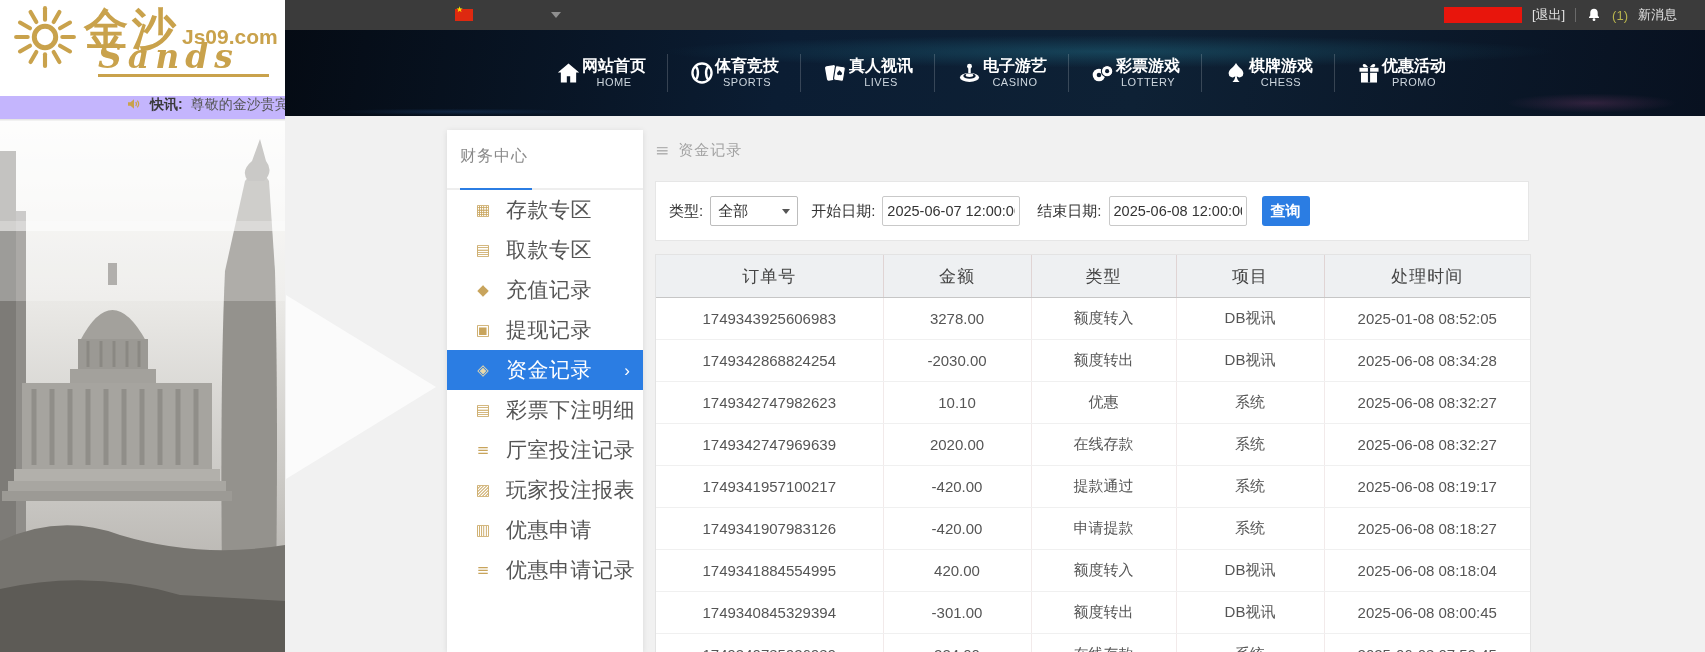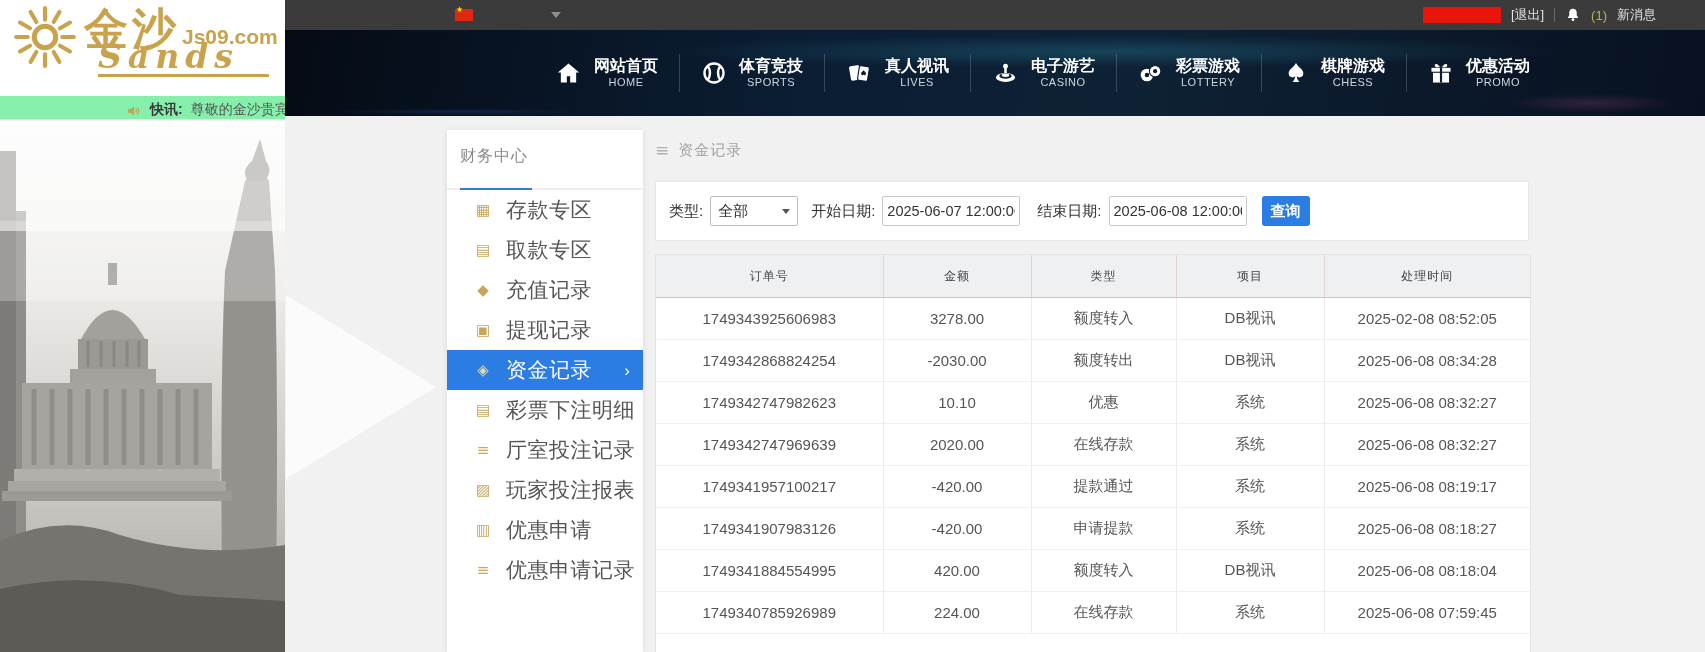--- a/index.html
+++ b/index.html
@@ -8,55 +8,55 @@
 
   
   .brand-area{position:absolute;left:0;top:0;width:285px;height:96px;background:#fff;display:flex;align-items:flex-start;cursor:pointer;}
   .sun{margin:4px 6px 0 12px;}
   .logo-text{position:relative;height:78px;}
   .logo-cn{font-size:44px;font-weight:bold;color:#c9a24c;font-family:"DejaVu Serif","Liberation Serif",serif;letter-spacing:4px;}
   .logo-domain{font-size:21px;font-weight:bold;color:#c9a24c;margin-left:2px;}
   .logo-script{position:absolute;left:14px;top:40px;font-family:"DejaVu Serif","Liberation Serif",serif;
                font-style:italic;font-weight:bold;font-size:33px;color:#c9a24c;letter-spacing:6px;
                border-bottom:3px solid #c9a24c;line-height:34px;padding-right:30px;}
-  .ticker{position:absolute;left:0;top:96px;width:285px;height:24px;background:#86efac;border-bottom:1px solid #e6e6e4;
-          display:flex;align-items:flex-end;overflow:hidden;padding-left:126px;box-sizing:border-box;white-space:nowrap;}
+  .ticker{position:absolute;left:0;top:96px;width:285px;height:24px;background:#c4b5fd;border-bottom:1px solid #e6e6e4;
+          display:flex;align-items:flex-start;overflow:hidden;padding-left:126px;box-sizing:border-box;white-space:nowrap;}
   .ticker-label{font-size:14px;font-weight:bold;color:#3a3a3a;margin:0 8px 0 8px;}
   .ticker-msg{font-size:14px;color:#555;}
 
   
   .photo{position:absolute;left:0;top:121px;width:285px;height:531px;overflow:hidden;}
   .watermark-chevron{position:absolute;left:286px;top:295px;width:0;height:0;
         border-top:92px solid transparent;border-bottom:92px solid transparent;
         border-right:150px solid rgba(255,255,255,.78);transform:rotate(180deg);opacity:.9;}
 
   
   .topbar{position:absolute;left:285px;top:0;width:1420px;height:30px;background:#3b3b3b;}
   .lang{position:absolute;left:170px;top:0;height:30px;display:flex;align-items:center;gap:7px;cursor:pointer;}
   .flag{width:18px;height:12px;background:#de2910;position:relative;display:inline-block;}
   .flag:before{content:"★";position:absolute;left:1px;top:-4px;font-size:8px;color:#ffde00;}
   .lang-label{font-size:16px;color:#22c55e;margin-top:48px;}
   .caret-down{width:0;height:0;border-left:5px solid transparent;border-right:5px solid transparent;border-top:6px solid #8f8f8f;}
-  .top-right{position:absolute;right:49px;top:0;height:30px;display:flex;align-items:center;gap:10px;}
+  .top-right{position:absolute;right:28px;top:0;height:30px;display:flex;align-items:center;gap:10px;}
   .redact{width:78px;height:16px;background:#e8150c;}
   .logout{font-size:13px;color:#e2e2e2;cursor:pointer;}
   .top-sep{width:1px;height:14px;background:#6a6a6a;}
   .bell{display:flex;align-items:center;cursor:pointer;}
   .msg-count{font-size:13px;color:#b8b44e;}
   .msg-label{font-size:13px;color:#e2e2e2;cursor:pointer;}
 
   
   .navbar{position:absolute;left:285px;top:30px;width:1420px;height:86px;
     background-image:
       radial-gradient(closest-side at 58% 25%, rgba(40,140,165,.32), transparent 75%),
       radial-gradient(closest-side at 92% 85%, rgba(150,70,125,.28), transparent 75%),
       radial-gradient(closest-side at 12% 95%, rgba(35,85,150,.30), transparent 75%),
       linear-gradient(100deg,#050b14 0%,#0b1d33 35%,#0e2135 60%,#081120 100%);}
   .nav-items{position:absolute;left:255px;top:0;height:100%;display:flex;align-items:center;}
-  .nav-item{display:flex;align-items:center;gap:12px;padding:0 15px;cursor:pointer;}
+  .nav-item{display:flex;align-items:center;gap:0;padding:0 15px;cursor:pointer;}
   .nav-ico{display:flex;align-items:center;}
   .nav-txt{display:flex;flex-direction:column;align-items:center;line-height:1.25;}
   .nav-cn{font-size:16px;font-weight:bold;color:#ffffff;white-space:nowrap;}
   .nav-en{font-size:11px;color:#cdd6de;letter-spacing:.5px;white-space:nowrap;}
   .nav-sep{width:1px;height:38px;background:rgba(255,255,255,.18);margin:0 6px;}
 
   
   .sidebar{position:absolute;left:447px;top:130px;width:196px;height:522px;background:#fff;
            box-shadow:0 1px 6px rgba(0,0,0,.10);overflow:hidden;}
   .sidebar-header{height:48px;position:relative;overflow:hidden;
@@ -90,21 +90,21 @@
   .f-select{width:88px;height:30px;border:1px solid #bdbdbd;border-radius:2px;background:#fff;display:flex;
             align-items:center;justify-content:space-between;padding:0 7px;box-sizing:border-box;cursor:pointer;}
   .f-select span{font-size:15px;color:#333;}
   .sel-caret{width:0;height:0;border-left:4px solid transparent;border-right:4px solid transparent;border-top:5px solid #555;}
   .f-input{width:128px;height:28px;border:1px solid #c9c9c9;border-radius:2px;font-size:14.5px;color:#333;
            padding:0 4px;font-family:"Liberation Sans",sans-serif;text-align:center;}
   .f-btn{width:48px;height:30px;background:#2b7de3;color:#fff;border:none;border-radius:3px;font-size:15px;
          margin-left:8px;cursor:pointer;font-family:"Liberation Sans",sans-serif;font-weight:bold;}
   .table-wrap{position:absolute;left:0;top:124px;width:874px;height:398px;background:#fff;border:1px solid #e3e3e3;}
   table{width:100%;border-collapse:collapse;table-layout:fixed;}
-  th{height:40px;background:#eef0f2;font-size:12px;font-weight:normal;color:#444;
+  th{height:40px;background:#eef0f2;font-size:17px;font-weight:normal;color:#444;
      border-bottom:1px solid #c6c6c6;border-right:1px solid #e0d4d4;letter-spacing:1px;}
   th:last-child{border-right:none;}
   td{height:39px;text-align:center;font-size:15px;color:#555;border-bottom:1px solid #f0f0f0;
      border-right:1px solid #f2eaea;overflow:hidden;white-space:nowrap;}
   td:last-child{border-right:none;}
   col.c1{width:227px;}col.c2{width:148px;}col.c3{width:145px;}col.c4{width:148px;}col.c5{width:206px;}
 </style>
 </head>
 <body>
 
@@ -416,21 +416,21 @@
               <th>项目</th>
               <th>处理时间</th>
             </tr>
           </thead>
         <tbody id="tbody">
             <tr>
               <td>1749343925606983</td>
               <td>3278.00</td>
               <td>额度转入</td>
               <td>DB视讯</td>
-              <td>2025-02-08 08:52:05</td>
+              <td>2025-01-08 08:52:05</td>
             </tr>
             <tr>
               <td>1749342868824254</td>
               <td>-2030.00</td>
               <td>额度转出</td>
               <td>DB视讯</td>
               <td>2025-06-08 08:34:28</td>
             </tr>
             <tr>
               <td>1749342747982623</td>
@@ -461,20 +461,27 @@
               <td>2025-06-08 08:18:27</td>
             </tr>
             <tr>
               <td>1749341884554995</td>
               <td>420.00</td>
               <td>额度转入</td>
               <td>DB视讯</td>
               <td>2025-06-08 08:18:04</td>
             </tr>
             <tr>
+              <td>1749340845329394</td>
+              <td>-301.00</td>
+              <td>额度转出</td>
+              <td>DB视讯</td>
+              <td>2025-06-08 08:00:45</td>
+            </tr>
+            <tr>
               <td>1749340785926989</td>
               <td>224.00</td>
               <td>在线存款</td>
               <td>系统</td>
               <td>2025-06-08 07:59:45</td>
             </tr>
           </tbody>
       </table>
     </div>
   </div>

